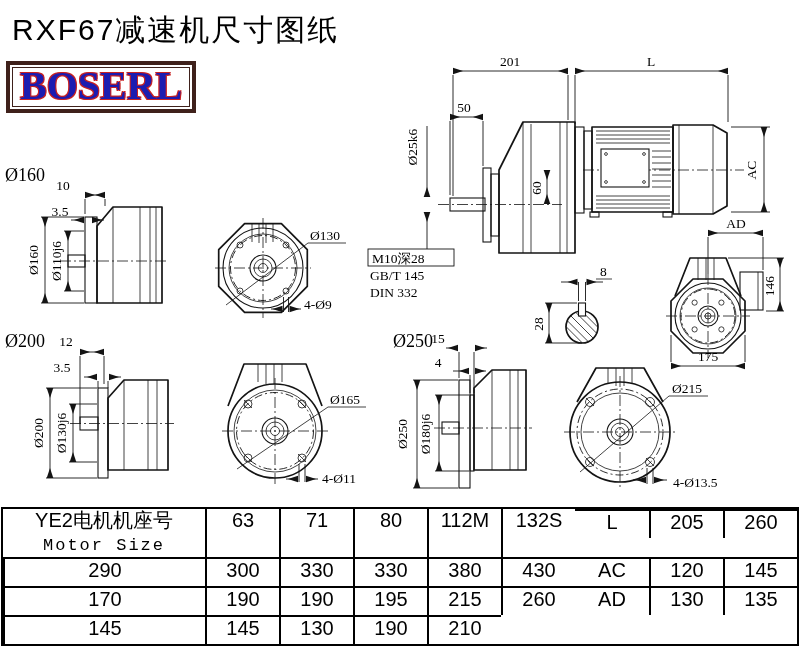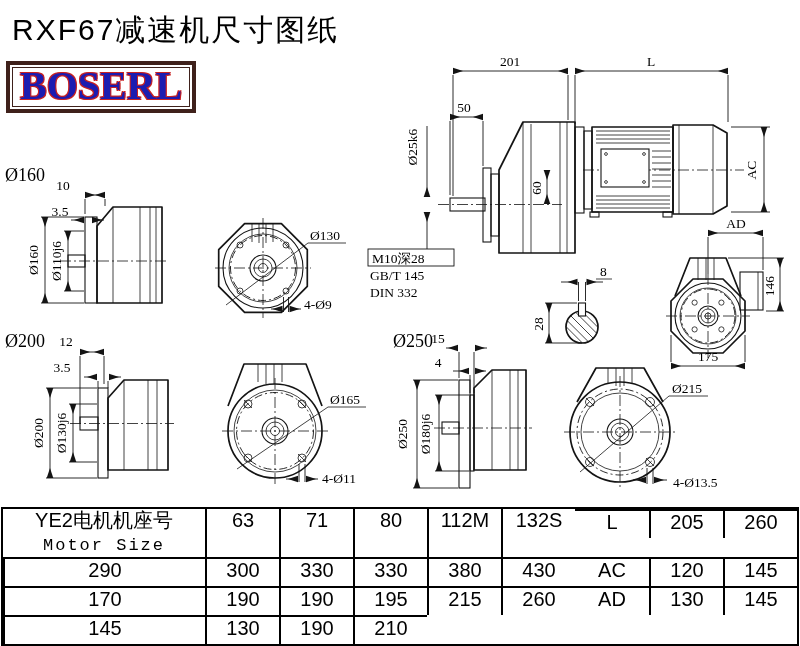--- a/index.html
+++ b/index.html
@@ -399,18 +399,19 @@
   <div class="cell">145</div>
   <div class="cell">170</div>
   <div class="cell">190</div>
   <div class="cell">190</div>
   <div class="cell">195</div>
   <div class="cell">215</div>
   <div class="cell">260</div>
 
   <div class="cell c0">AD</div>
   <div class="cell">130</div>
+  <div class="cell">135</div>
   <div class="cell">145</div>
   <div class="cell">145</div>
   <div class="cell">130</div>
   <div class="cell">190</div>
   <div class="cell">210</div>
 </div>
 
 </body></html>

